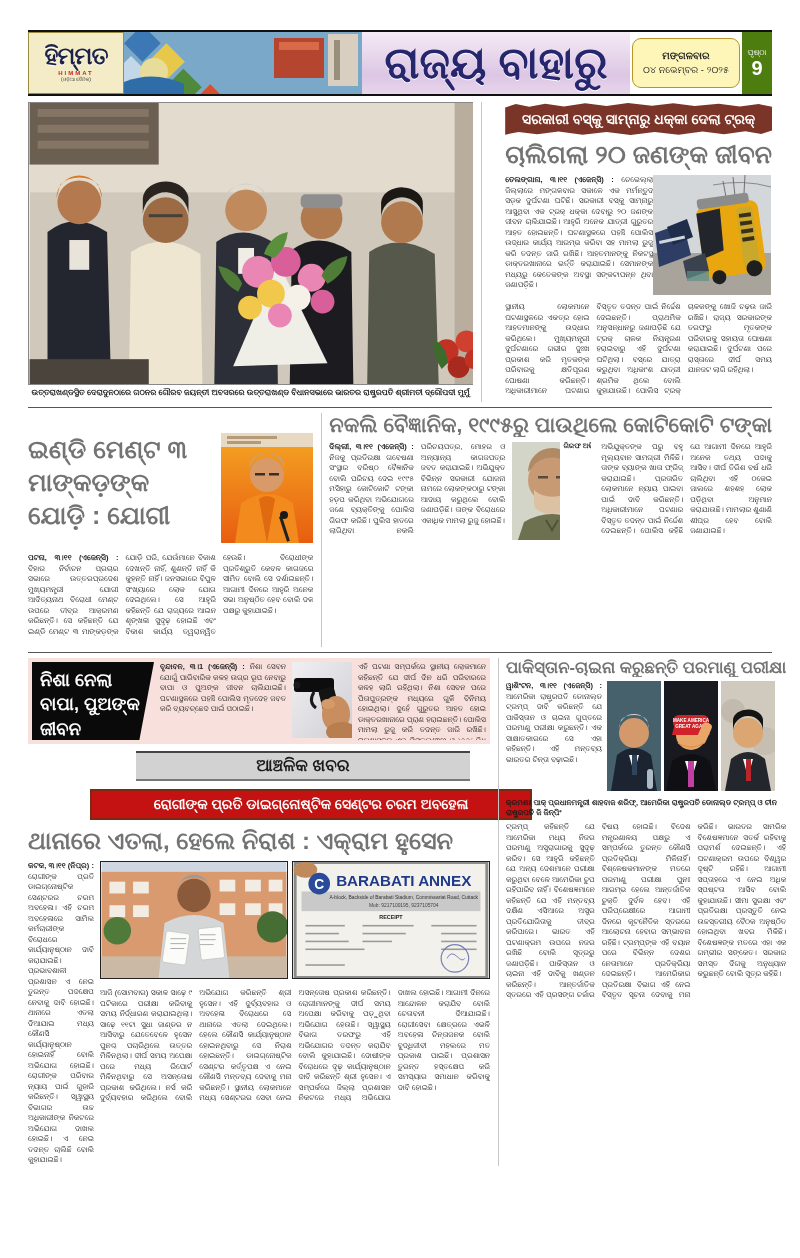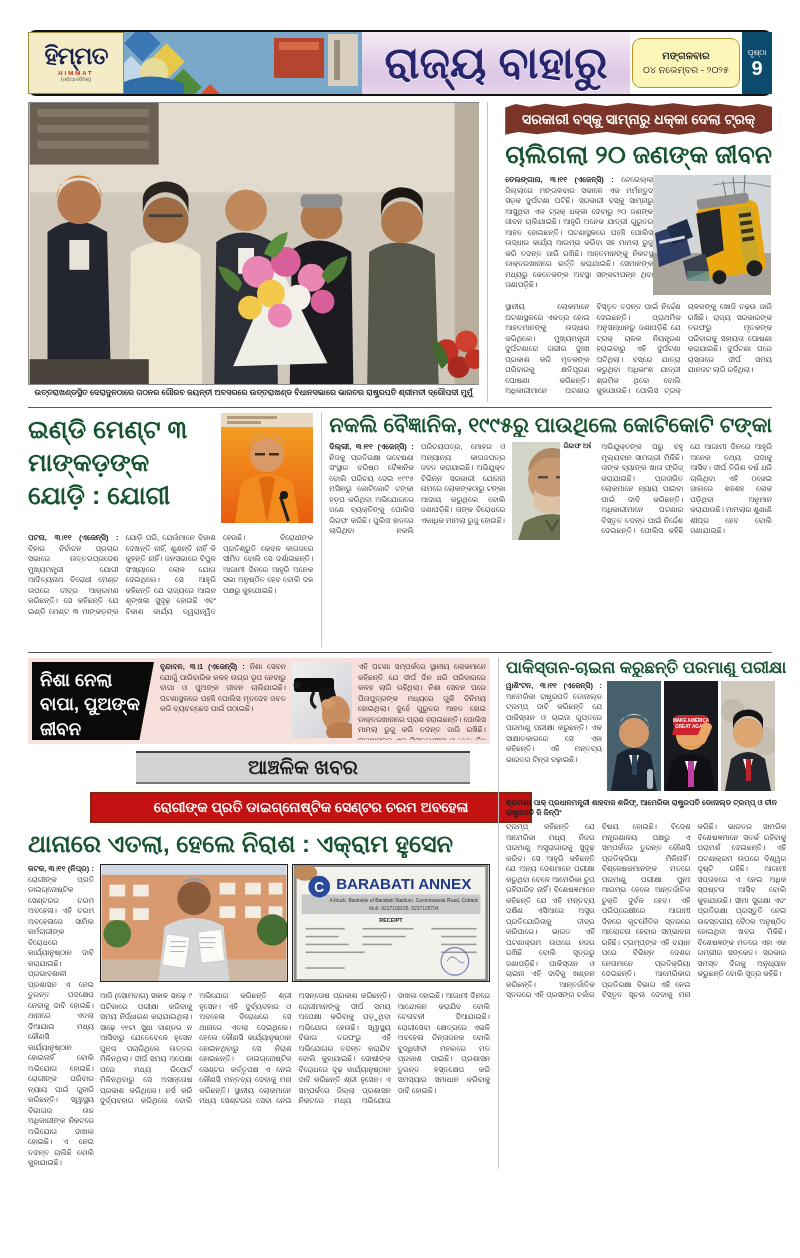--- a/index.html
+++ b/index.html
@@ -2,81 +2,81 @@
 <html><head>
 <meta charset="utf-8">
 <title>Newspaper Page</title>
 <style>
   * { margin:0; padding:0; box-sizing:border-box; }
   html,body { background:#fff; }
   body { font-family:"Liberation Sans","DejaVu Sans",sans-serif; color:#1a1a1a; }
   .page { width:800px; height:1258px; margin:0 auto; padding:30px 28px 14px 28px; overflow:hidden; background:#fff; position:relative; }
 
   
-  .masthead-row { display:flex; align-items:stretch; border-top:2px solid #111; border-bottom:2px solid #111; height:66px;border-radius:8px; }
+  .masthead-row { display:flex; align-items:stretch; border-top:2px solid #111; border-bottom:2px solid #111; height:66px; }
   .logo-box { width:96px; background:#f3ecc6; border:1px solid #9a8c42; display:flex; flex-direction:column; align-items:center; justify-content:center; }
   .logo-main { font-size:24px; font-weight:800; color:#1d2346; line-height:1; letter-spacing:-1px; text-shadow:0 1px 0 #fff; }
   .logo-sub { font-size:6px; font-weight:700; color:#c22; letter-spacing:2px; margin-top:2px; }
   .logo-tag { font-size:5px; color:#333; }
   .collage { width:238px; overflow:hidden; }
   .title-area { flex:1; background:linear-gradient(#f5eaf5,#dcc6e4 70%,#e8d6ec); display:flex; align-items:center; justify-content:center; }
   .paper-title { font-size:44px; font-weight:800; color:#26266e; white-space:nowrap; text-shadow:0 1px 0 #fff; }
   .date-box { width:108px; margin:6px 2px; background:#fdf6b8; border:1.5px solid #b8952a; border-radius:9px; display:flex; flex-direction:column; align-items:center; justify-content:center; gap:2px; }
   .date-day { font-size:10px; font-weight:700; color:#222; }
   .date-date { font-size:9.5px; color:#222; }
-  .page-box { width:30px; background:#0c4a6e; color:#fff; display:flex; flex-direction:column; align-items:center; justify-content:center; }
+  .page-box { width:30px; background:#4d7c0f; color:#fff; display:flex; flex-direction:column; align-items:center; justify-content:center; }
   .page-label { font-size:8px; }
   .page-num { font-size:20px; font-weight:800; line-height:1; }
 
   
   .rule { border-top:1px solid #555; margin:5px 0; }
   .body-txt { font-size:7.5px; line-height:1.4; text-align:justify; color:#1c1c1c; overflow:hidden; }
   .body-txt b { font-weight:700; }
-  .headline { color:#14532d; font-weight:800; white-space:nowrap; overflow:hidden; }
+  .headline { color:#737373; font-weight:800; white-space:nowrap; overflow:hidden; }
   figure { overflow:hidden; }
   figcaption { font-size:8px; font-weight:700; }
 
   
   .row1 { display:flex; gap:8px; margin-top:6px; }
   .lead-figure { width:462px; }
   .lead-figure svg { display:block; border:1px solid #888; }
   .lead-cap { text-align:center; white-space:nowrap; overflow:hidden; margin-top:3px; font-size:8px; }
-  .truck-art { flex:1; border-left:1px solid #c5c5c5; padding-left:17px; display:flex; flex-direction:column; }
+  .truck-art { flex:1; border-left:1px solid #c5c5c5; padding-left:23px; display:flex; flex-direction:column; }
   .torn-banner { background:#7b3528; color:#fff; font-weight:700; font-size:14px; text-align:center; padding:9px 4px 8px; white-space:nowrap; overflow:hidden;
     clip-path:polygon(0 16%,4% 6%,9% 14%,15% 5%,22% 13%,30% 4%,38% 12%,46% 3%,55% 11%,63% 4%,71% 12%,80% 5%,88% 13%,95% 6%,100% 14%,100% 84%,96% 94%,90% 86%,82% 95%,74% 87%,65% 96%,56% 88%,47% 97%,38% 88%,29% 96%,20% 87%,12% 95%,5% 88%,0 96%); }
   .truck-head { font-size:25px; margin:4px 0 5px; }
   .truck-top { display:flex; height:122px; }
   .truck-top .body-txt { width:148px; }
   .truck-cols { margin-top:5px; columns:3; column-gap:7px; height:100px; }
 
   
   .row2 { display:flex; gap:8px; height:234px; }
   .yogi-art { width:292px; display:flex; flex-direction:column; }
-  .yogi-top { display:flex; gap:6px; }
+  .yogi-top { display:flex; gap:6px;margin-top:20px; }
   .yogi-head { font-size:25px; line-height:1.32; white-space:pre-line; flex:1; }
   .yogi-cols { columns:3; column-gap:7px; margin-top:6px; flex:1; }
   .sci-art { flex:1; border-left:1px solid #c5c5c5; padding-left:7px; }
   .sci-head { font-size:21px; margin-bottom:5px; }
   .sci-flex { display:flex; gap:7px; height:192px; }
   .sci-left { width:176px; columns:2; column-gap:7px; }
   .sci-mid { width:82px; display:flex; flex-direction:row; gap:3px; }
   .sci-mid figcaption { font-size:7px; text-align:center; white-space:nowrap; overflow:hidden; }
   .sci-right { flex:1; columns:2; column-gap:7px; }
 
   
   .bottom { display:flex; gap:8px; margin-top:4px; flex:1; }
   .left-col { width:462px; display:flex; flex-direction:column; }
   .right-col { flex:1; border-left:1px solid #c5c5c5; padding-left:7px; display:flex; flex-direction:column; }
 
   .nisha-strip { background:#f8e0dc; display:flex; gap:6px; padding:4px; height:86px; }
   .nisha-box { width:122px; background:#0a0a0a; color:#fff; font-size:18px; font-weight:800; line-height:1.35; padding:6px 8px; clip-path:polygon(0 0,100% 0,88% 100%,0 100%); }
   .nisha-txt1 { width:126px; }
   .nisha-txt2 { flex:1; }
 
-  .regional-bar { margin:7px 0 0 108px; width:334px; background:#d2d2d2; border-top:2px solid #444; border-bottom:2px solid #777; text-align:center; font-size:20px; font-weight:800; padding:3px 0; white-space:nowrap; overflow:hidden; }
+  .regional-bar { margin:7px 0 0 108px; width:334px; background:#d2d2d2; border-top:2px solid #444; border-bottom:2px solid #777; text-align:center; font-size:17px; font-weight:800; padding:3px 0; white-space:nowrap; overflow:hidden; }
   .red-kicker { margin:8px 0 0 62px; width:442px; background:#c41212; border:2px solid #7c2a12; color:#fff; text-align:center; font-size:14px; font-weight:700; padding:5px 2px; white-space:nowrap; overflow:hidden; }
   .etala-head { font-size:24px; margin:7px 0 6px; }
   .clinic-body { display:flex; gap:6px; flex:1; }
   .clinic-first { width:66px; }
   .clinic-rest { flex:1; display:flex; flex-direction:column; }
   .clinic-photos { display:flex; gap:4px; }
   .clinic-photos svg { border:1px solid #222; }
   .clinic-cols { columns:4; column-gap:7px; margin-top:5px; flex:1; }
 
   .brush-banner { background:#d3231c; color:#fff; font-weight:700; font-size:13px; text-align:center; padding:5px 2px; margin:2px 4px 5px; white-space:nowrap; overflow:hidden;

